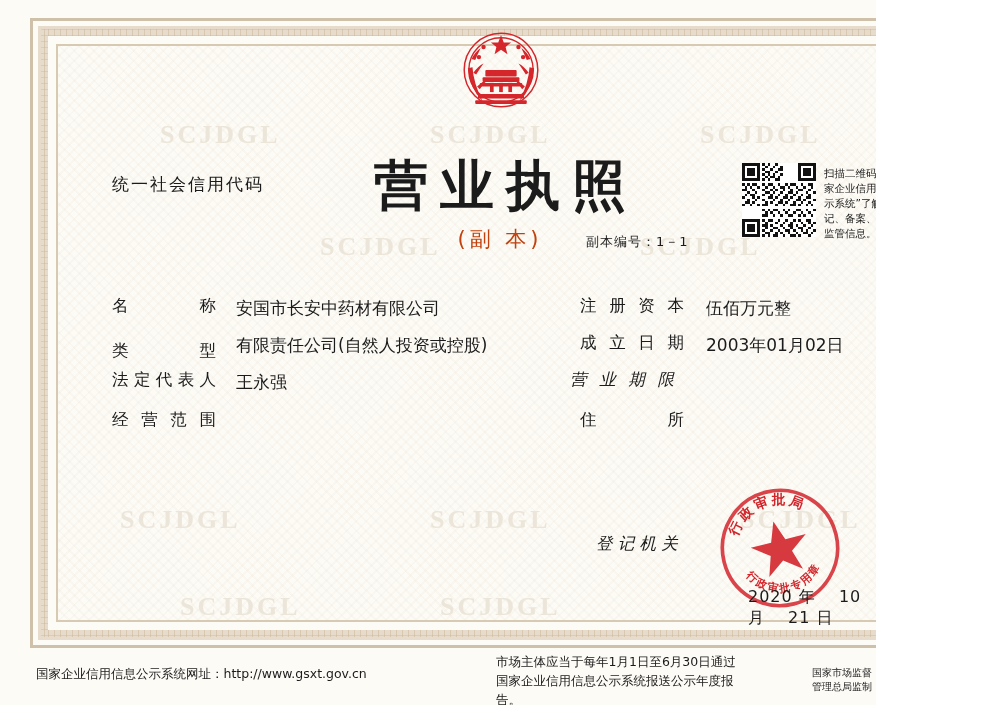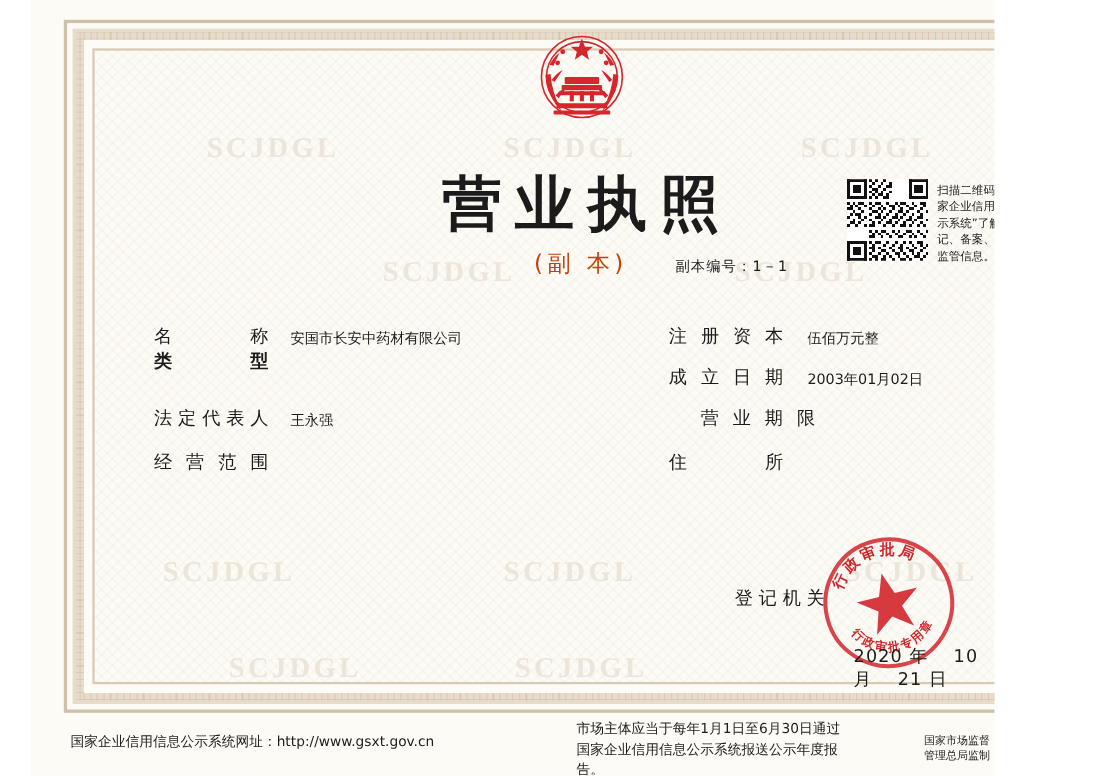--- a/index.html
+++ b/index.html
@@ -9,21 +9,20 @@
   }
   body {
     font-family: "Liberation Serif", serif;
   }
   #page {
     position: relative;
     width: 876px;
     height: 705px;
     background: #fdfbf6;
     overflow: hidden;
-    margin-left: 28px;
   }
 
   
   .border-outer {
     position: absolute;
     left: 30px; top: 18px;
     width: 940px; height: 630px;
     border: 3px solid #cfc0aa;
     box-sizing: border-box;
   }
@@ -154,21 +153,21 @@
   
   .field-label {
     position: absolute;
     font-size: 16.5px;
     color: #1b1b1b;
     font-family: "DejaVu Sans", sans-serif;
     white-space: nowrap;
   }
   .field-value {
     position: absolute;
-    font-size: 13px;
+    font-size: 17px;
     color: #1b1b1b;
     font-family: "DejaVu Sans", sans-serif;
     line-height: 21px;
   }
   .spread4 {
     display: inline-block;
     width: 104px;
     text-align: justify;
     text-align-last: justify;
   }
@@ -271,20 +270,21 @@
         <rect x="25" y="78" width="50" height="5" rx="1"></rect>
         <rect x="22" y="85" width="56" height="4" rx="1"></rect>
       </g>
     </svg>
   </div>
 
   <div class="title">营业执照</div>
   <div class="subtitle">(副 本)</div>
   <div class="copy-no">副本编号：1－1</div>
 
+  <div class="credit-label">统一社会信用代码</div>
 
   <div class="qr">
     <svg viewBox="0 0 29 29" width="74" height="74" shape-rendering="crispEdges" aria-hidden="true">
       <rect width="29" height="29" fill="#ffffff"></rect>
       <g fill="#111">
         <rect x="0" y="0" width="7" height="1"></rect>
           <rect x="0" y="6" width="7" height="1"></rect>
         <rect x="0" y="0" width="1" height="7"></rect>
           <rect x="6" y="0" width="1" height="7"></rect>
         <rect x="2" y="2" width="3" height="3"></rect>
@@ -477,53 +477,54 @@
       </g>
     </svg>
   </div>
   <div class="qr-note">扫描二维码登录“国家企业信用信息公示系统”了解更多登记、备案、许可、监管信息。</div>
 
   <div class="field-label" style="left:112px; top:295px;">
     <span class="spread4">名　　称</span>
   </div>
   <div class="field-value" style="left:236px; top:298px;">安国市长安中药材有限公司</div>
 
-  <div class="field-label" style="left:112px; top:318px;font-weight:bold;">
+  <div class="field-label" style="left:112px; top:340px;">
     <span class="spread4">类　　型</span>
   </div>
+  <div class="field-value" style="left:236px; top:335px;">有限责任公司(自然人投资或控股)</div>
 
   <div class="field-label" style="left:112px; top:369px;">
     <span class="spread5">法定代表人</span>
   </div>
   <div class="field-value" style="left:236px; top:372px;">王永强</div>
 
   <div class="field-label" style="left:112px; top:409px;text-decoration:underline;">
     <span class="spread5">经 营 范 围</span>
   </div>
 
   <div class="field-label" style="left:580px; top:295px;">
     <span class="spread5">注 册 资 本</span>
   </div>
   <div class="field-value" style="left:706px; top:298px;">伍佰万元整</div>
 
   <div class="field-label" style="left:580px; top:332px;">
     <span class="spread5">成 立 日 期</span>
   </div>
   <div class="field-value" style="left:706px; top:335px;">2003年01月02日</div>
 
-  <div class="field-label" style="left:609px; top:369px;">
+  <div class="field-label" style="left:570px; top:369px;font-style:italic;">
     <span class="spread5">营 业 期 限</span>
   </div>
   <div class="field-value" style="left:706px; top:372px;"></div>
 
   <div class="field-label" style="left:580px; top:409px;">
     <span class="spread5">住　　所</span>
   </div>
 
-  <div class="field-label" style="left:640px; top:533px;">登 记 机 关</div>
+  <div class="field-label" style="left:596px; top:533px;font-style:italic;">登 记 机 关</div>
 
   <div class="seal">
     <svg viewBox="0 0 140 140" width="100%" height="100%" aria-hidden="true">
       <circle cx="70" cy="70" r="63" fill="none" stroke="#d2252b" stroke-width="4" opacity="0.85"></circle>
       <polygon points="70,40 78,62 101,62 82,76 89,98 70,84 51,98 58,76 39,62 62,62" fill="#d2252b" opacity="0.9"></polygon>
       <defs>
         <path id="arcTop" d="M 70,70 m -48,0 a 48,48 0 1,1 96,0" fill="none"></path>
         <path id="arcBot" d="M 22,70 a 48,48 0 0,0 96,0" fill="none"></path>
       </defs>
       <text font-family="'DejaVu Sans', sans-serif" font-size="15" fill="#d2252b" font-weight="bold" letter-spacing="3">

